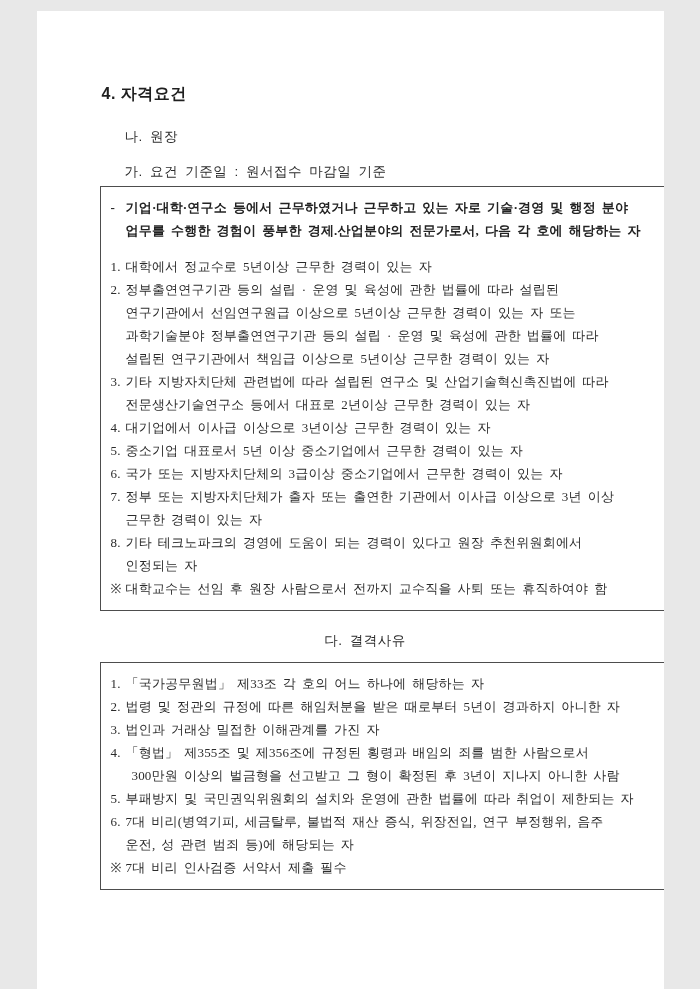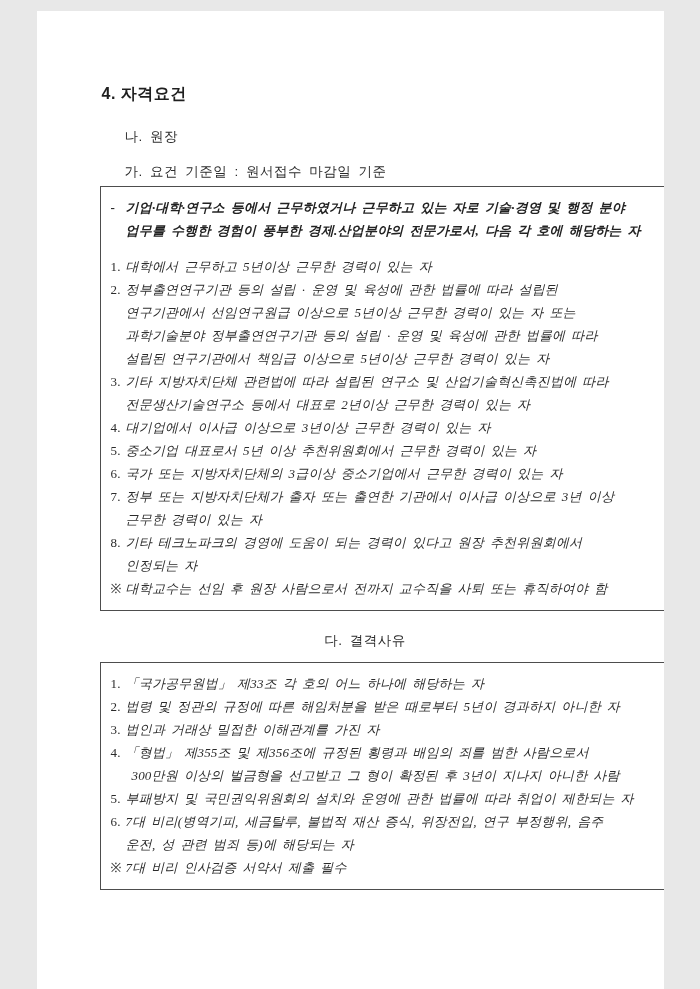--- a/index.html
+++ b/index.html
@@ -46,21 +46,20 @@
     letter-spacing: 0.2px;
   }
   .row { display: flex; align-items: flex-start; }
   .marker {
     flex: 0 0 15px;
     white-space: nowrap;
   }
   .txt {
     flex: 1 1 auto;
     white-space: pre-wrap;
-    font-style: italic;
   }
   .intro { font-weight: bold; margin-bottom: 13px; color: #222222; }
   .note-row { }
 </style>
 </head>
 <body>
 
 <div class="page">
 
   <h2 class="doc-title">4. 자격요건</h2>
@@ -69,41 +68,41 @@
   <div class="sub-line">가. 요건 기준일 : 원서접수 마감일 기준</div>
 
   <div class="rule-box">
     <div class="row intro">
       <span class="marker">-</span>
       <span class="txt">기업·대학·연구소 등에서 근무하였거나 근무하고 있는 자로 기술·경영 및 행정 분야
 업무를 수행한 경험이 풍부한 경제.산업분야의 전문가로서, 다음 각 호에 해당하는 자</span>
     </div>
     <div class="row">
       <span class="marker">1.</span>
-      <span class="txt">대학에서 근무하고 5년이상 근무한 경력이 있는 자</span>
+      <span class="txt">대학에서 정교수로 5년이상 근무한 경력이 있는 자</span>
     </div>
     <div class="row">
       <span class="marker">2.</span>
       <span class="txt">정부출연연구기관 등의 설립 · 운영 및 육성에 관한 법률에 따라 설립된
 연구기관에서 선임연구원급 이상으로 5년이상 근무한 경력이 있는 자 또는
 과학기술분야 정부출연연구기관 등의 설립 · 운영 및 육성에 관한 법률에 따라
 설립된 연구기관에서 책임급 이상으로 5년이상 근무한 경력이 있는 자</span>
     </div>
     <div class="row">
       <span class="marker">3.</span>
       <span class="txt">기타 지방자치단체 관련법에 따라 설립된 연구소 및 산업기술혁신촉진법에 따라
 전문생산기술연구소 등에서 대표로 2년이상 근무한 경력이 있는 자</span>
     </div>
     <div class="row">
       <span class="marker">4.</span>
       <span class="txt">대기업에서 이사급 이상으로 3년이상 근무한 경력이 있는 자</span>
     </div>
     <div class="row">
       <span class="marker">5.</span>
-      <span class="txt">중소기업 대표로서 5년 이상 추천위원회에서 근무한 경력이 있는 자</span>
+      <span class="txt">중소기업 대표로서 5년 이상 중소기업에서 근무한 경력이 있는 자</span>
     </div>
     <div class="row">
       <span class="marker">6.</span>
       <span class="txt">국가 또는 지방자치단체의 3급이상 중소기업에서 근무한 경력이 있는 자</span>
     </div>
     <div class="row">
       <span class="marker">7.</span>
       <span class="txt">정부 또는 지방자치단체가 출자 또는 출연한 기관에서 이사급 이상으로 3년 이상
 근무한 경력이 있는 자</span>
     </div>

